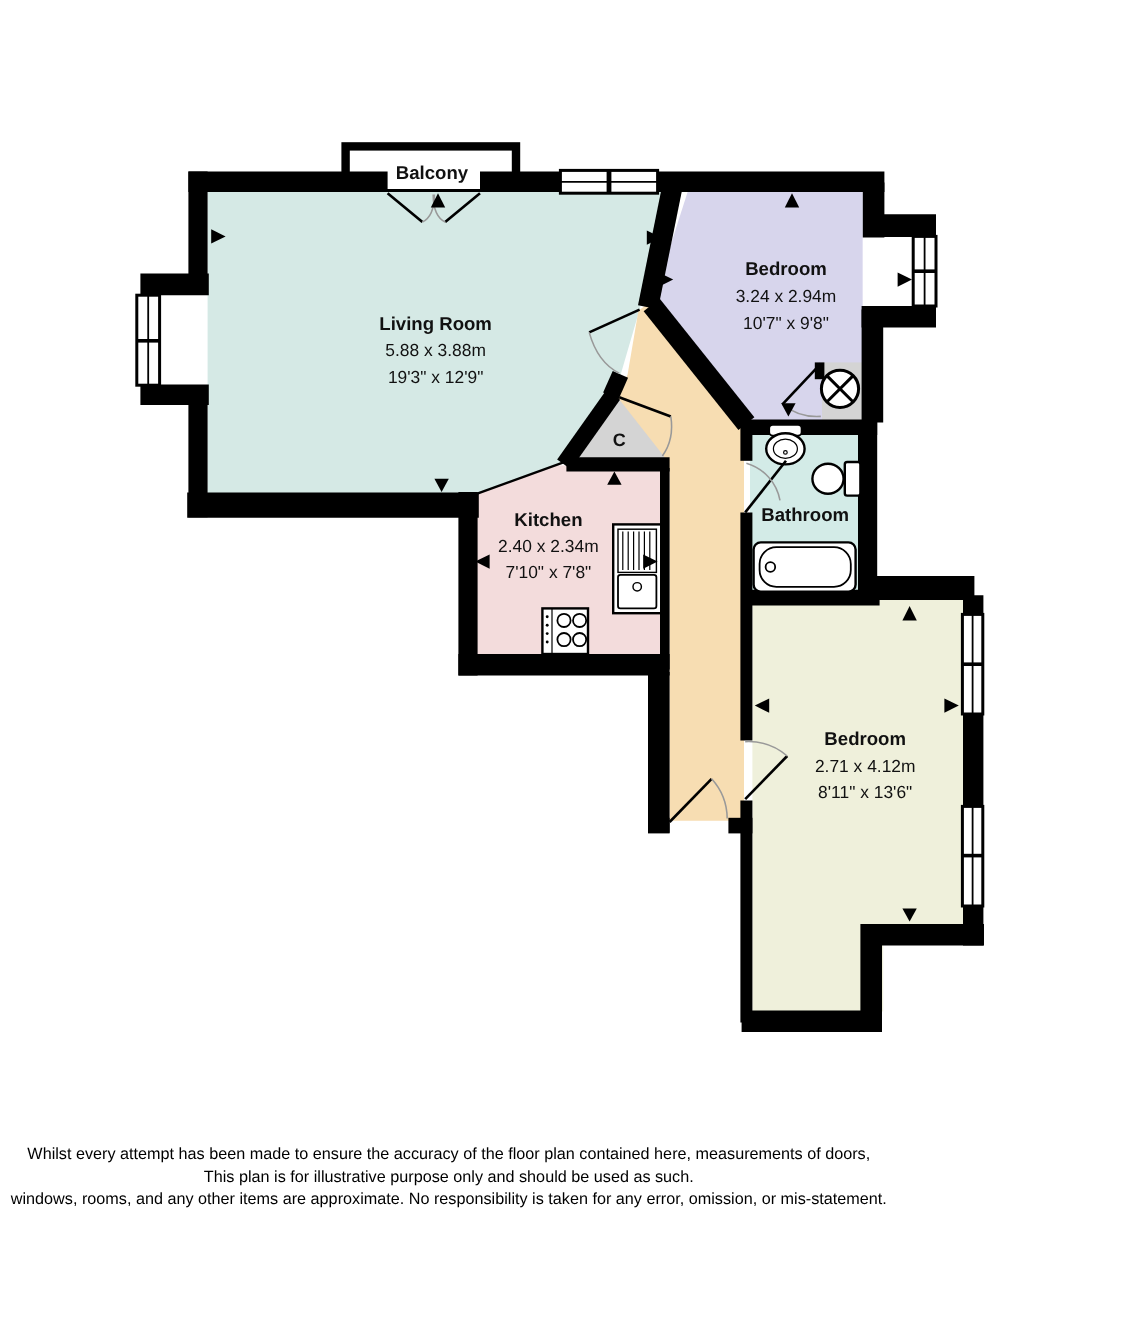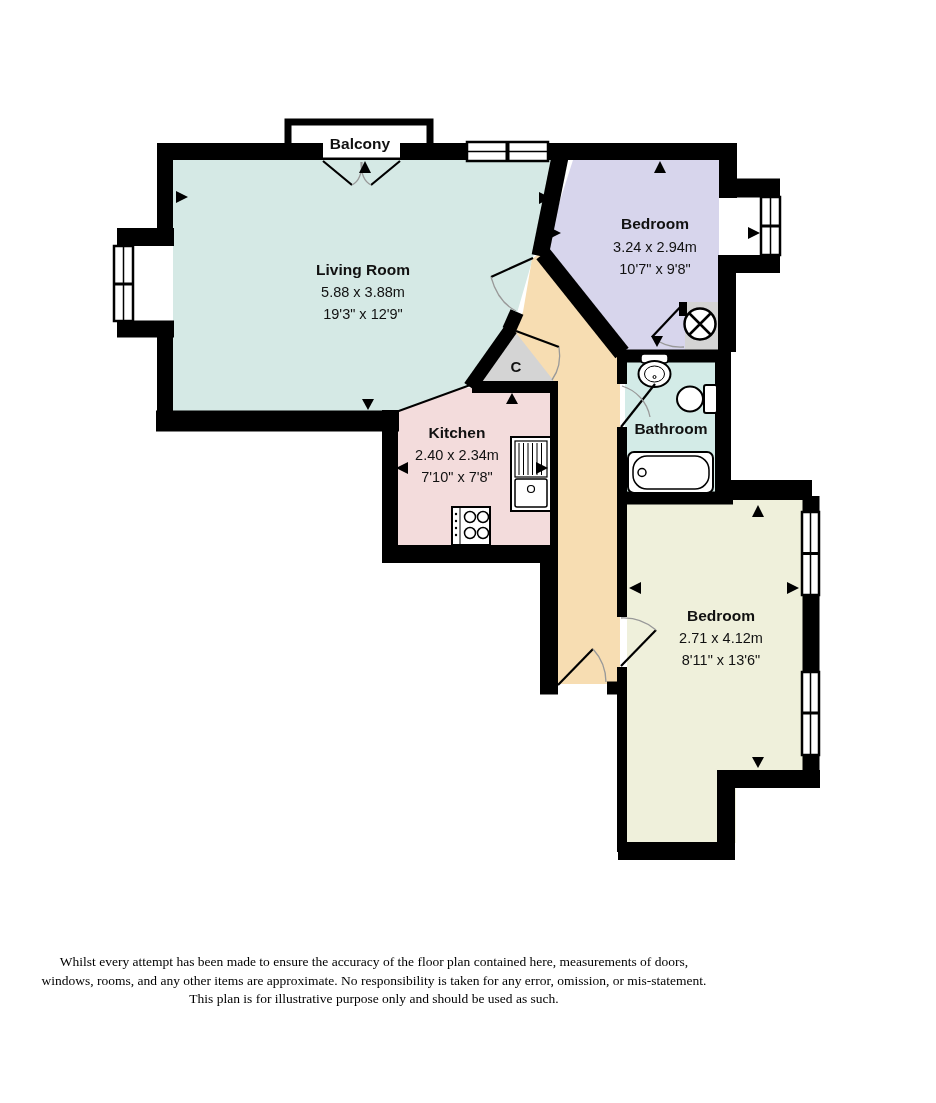--- a/index.html
+++ b/index.html
@@ -3,21 +3,21 @@
 <meta charset="utf-8">
 <style>
   html,body{margin:0;padding:0;background:#fff;}
   .canvas{position:relative;width:936px;height:1103px;background:#fff;
           font-family:"Liberation Sans",sans-serif;overflow:hidden;}
   .plan-svg{position:absolute;top:0;left:0;}
   .room-name{font-weight:bold;font-size:15.5px;fill:#111;}
   .room-dim{font-size:14.5px;fill:#111;}
   .closet-label{font-weight:bold;font-size:15px;fill:#111;}
   .disclaimer{position:absolute;top:953px;left:0;width:748px;text-align:center;
-              font-size:13.5px;line-height:18.5px;color:#000;font-family:Liberation Serif, serif;}
+              font-size:13.5px;line-height:18.5px;color:#000;}
   .disclaimer div{white-space:nowrap;}
 </style>
 </head>
 <body>
 
 <div class="canvas">
 
 <svg class="plan-svg" width="936" height="950" viewBox="0 0 936 950">
 
   <rect x="288" y="122" width="142" height="39" fill="#ffffff" stroke="#000" stroke-width="7"></rect>
@@ -224,17 +224,17 @@
     <text x="721" y="621" class="room-name">Bedroom</text>
     <text x="721" y="643" class="room-dim">2.71 x 4.12m</text>
     <text x="721" y="665" class="room-dim">8'11" x 13'6"</text>
 
     <text x="516" y="372" class="closet-label">C</text>
   </g>
 </svg>
 
   <div class="disclaimer">
     <div>Whilst every attempt has been made to ensure the accuracy of the floor plan contained here, measurements of doors,</div>
+    <div>This plan is for illustrative purpose only and should be used as such.</div>
     <div>windows, rooms, and any other items are approximate. No responsibility is taken for any error, omission, or mis-statement.</div>
-    <div>This plan is for illustrative purpose only and should be used as such.</div>
   </div>
 
 </div>
 
 </body></html>

